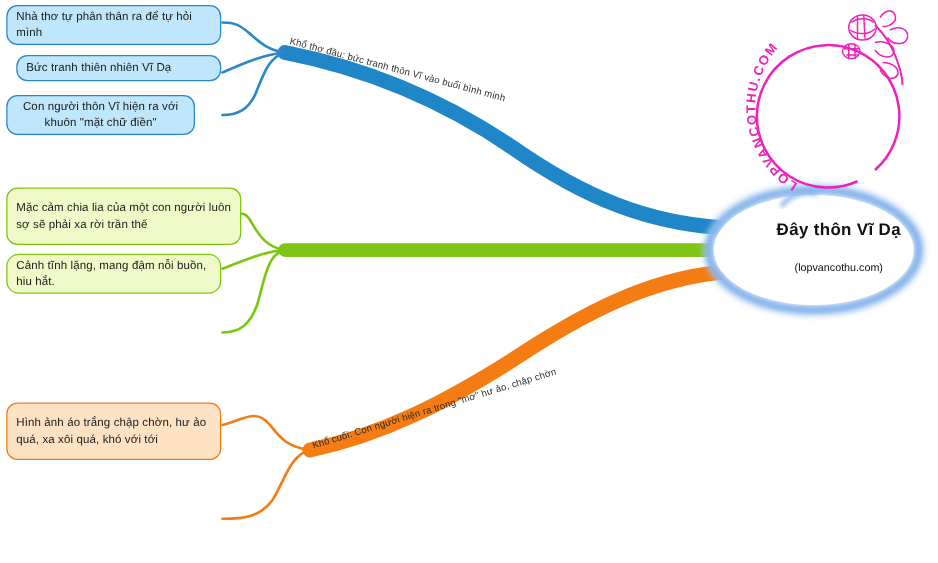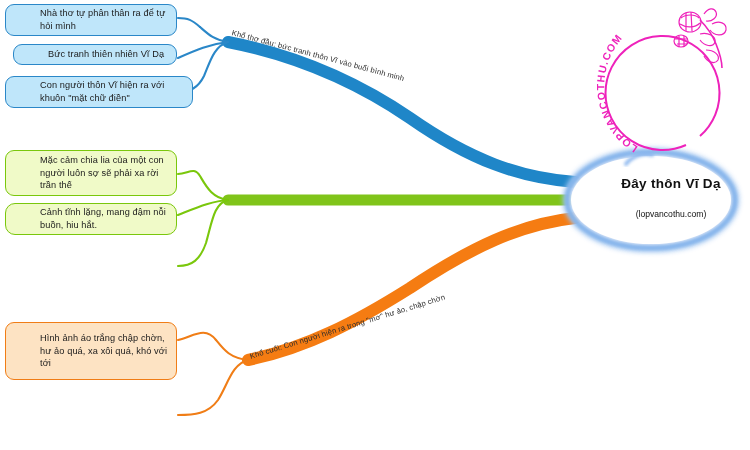--- a/index.html
+++ b/index.html
@@ -44,21 +44,21 @@
     border-color: #2a87c8;
   }
   .node-box.green {
     background: #f0fac8;
     border-color: #7ac70c;
   }
   .node-box.orange {
     background: #fde3c3;
     border-color: #f07d16;
   }
-  .node-text { display: block; width: 100%; margin-left: 27px; }
+  .node-text { display: block; width: 100%; }
 
   .branch-label {
     position: absolute;
     font-size: 7.6px;
     color: #2b2b2b;
     white-space: nowrap;
     transform-origin: left center;
     letter-spacing: 0.15px;
   }
 
@@ -157,34 +157,34 @@
   </svg>
 
   <div class="node-box blue" style="left:5px; top:4px; width:172px; height:32px;">
     <span class="node-text">Nhà thơ tự phân thân ra để tự hỏi mình</span>
   </div>
 
   <div class="node-box blue" style="left:13px; top:44px; width:164px; height:21px;">
     <span class="node-text">Bức tranh thiên nhiên Vĩ Dạ</span>
   </div>
 
-  <div class="node-box blue" style="left:5px; top:76px; width:188px; height:32px;">
+  <div class="node-box blue" style="left:5px; top:76px; width:151px; height:32px;text-align:center;">
     <span class="node-text">Con người thôn Vĩ hiện ra với khuôn "mặt chữ điền"</span>
   </div>
 
-  <div class="node-box green" style="left:5px; top:150px; width:172px; height:46px;">
+  <div class="node-box green" style="left:5px; top:150px; width:188px; height:46px;">
     <span class="node-text">Mặc cảm chia lia của một con người luôn sợ sẽ phải xa rời trần thế</span>
   </div>
 
   <div class="node-box green" style="left:5px; top:203px; width:172px; height:32px;border-radius:10px;">
     <span class="node-text">Cảnh tĩnh lặng, mang đậm nỗi buồn, hiu hắt.</span>
   </div>
 
 
-  <div class="node-box orange" style="left:5px; top:322px; width:172px; height:58px;">
+  <div class="node-box orange" style="left:5px; top:322px; width:172px; height:46px;">
     <span class="node-text">Hình ảnh áo trắng chập chờn, hư ảo quá, xa xôi quá, khó với tới</span>
   </div>
 
 
   <div class="branch-label" style="left:232px; top:28px; transform: rotate(15deg);">Khổ thơ đầu: bức tranh thôn Vĩ vào buổi bình minh</div>
 
 
   <div class="branch-label" style="left:250px; top:352px; transform: rotate(-17deg);">Khổ cuối: Con người hiện ra trong "mơ" hư ảo, chập chờn</div>
 
   <div class="center-node">

